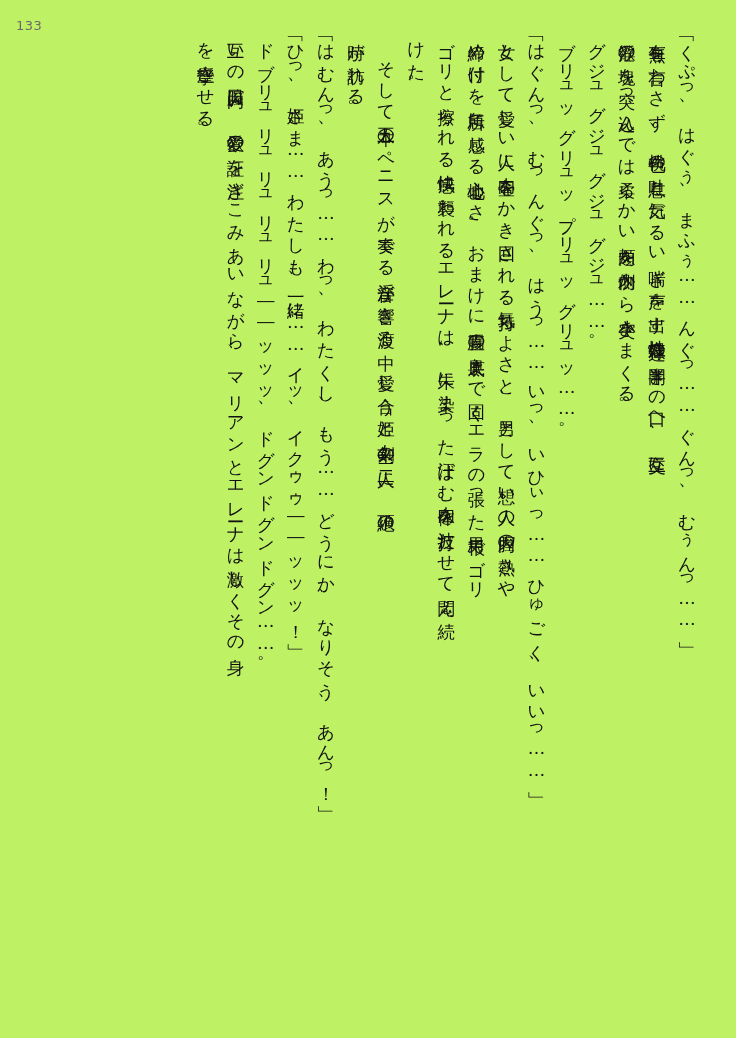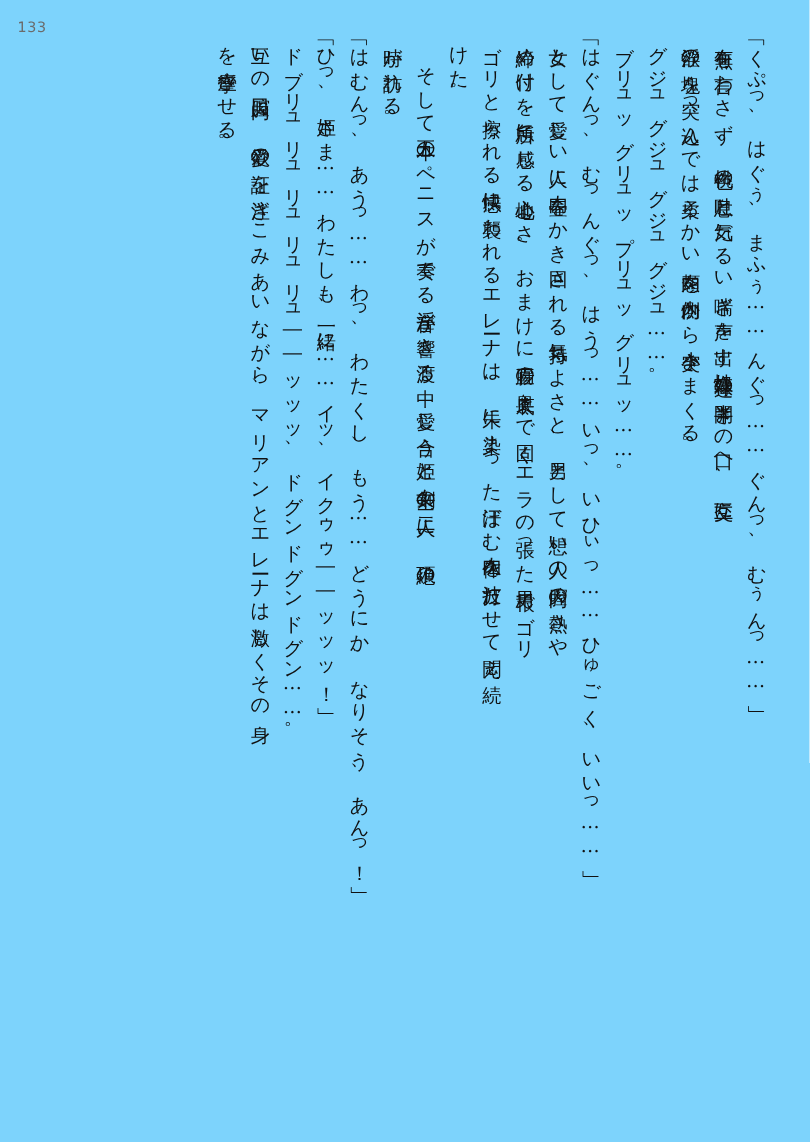--- a/index.html
+++ b/index.html
@@ -7,21 +7,21 @@
     padding: 0;
     background: #ffffff;
   }
   body {
     font-family: "DejaVu Serif", "Liberation Serif", serif;
   }
   .page {
     position: relative;
     width: 736px;
     height: 1038px;
-    background: #7dd3fc;
+    background: #bef264;
     overflow: hidden;
     box-sizing: border-box;
   }
   .page-number {
     position: absolute;
     top: 18px;
     left: 16px;
     font-size: 13px;
     color: #6b6b6b;
     font-family: "DejaVu Sans", "Liberation Sans", sans-serif;

